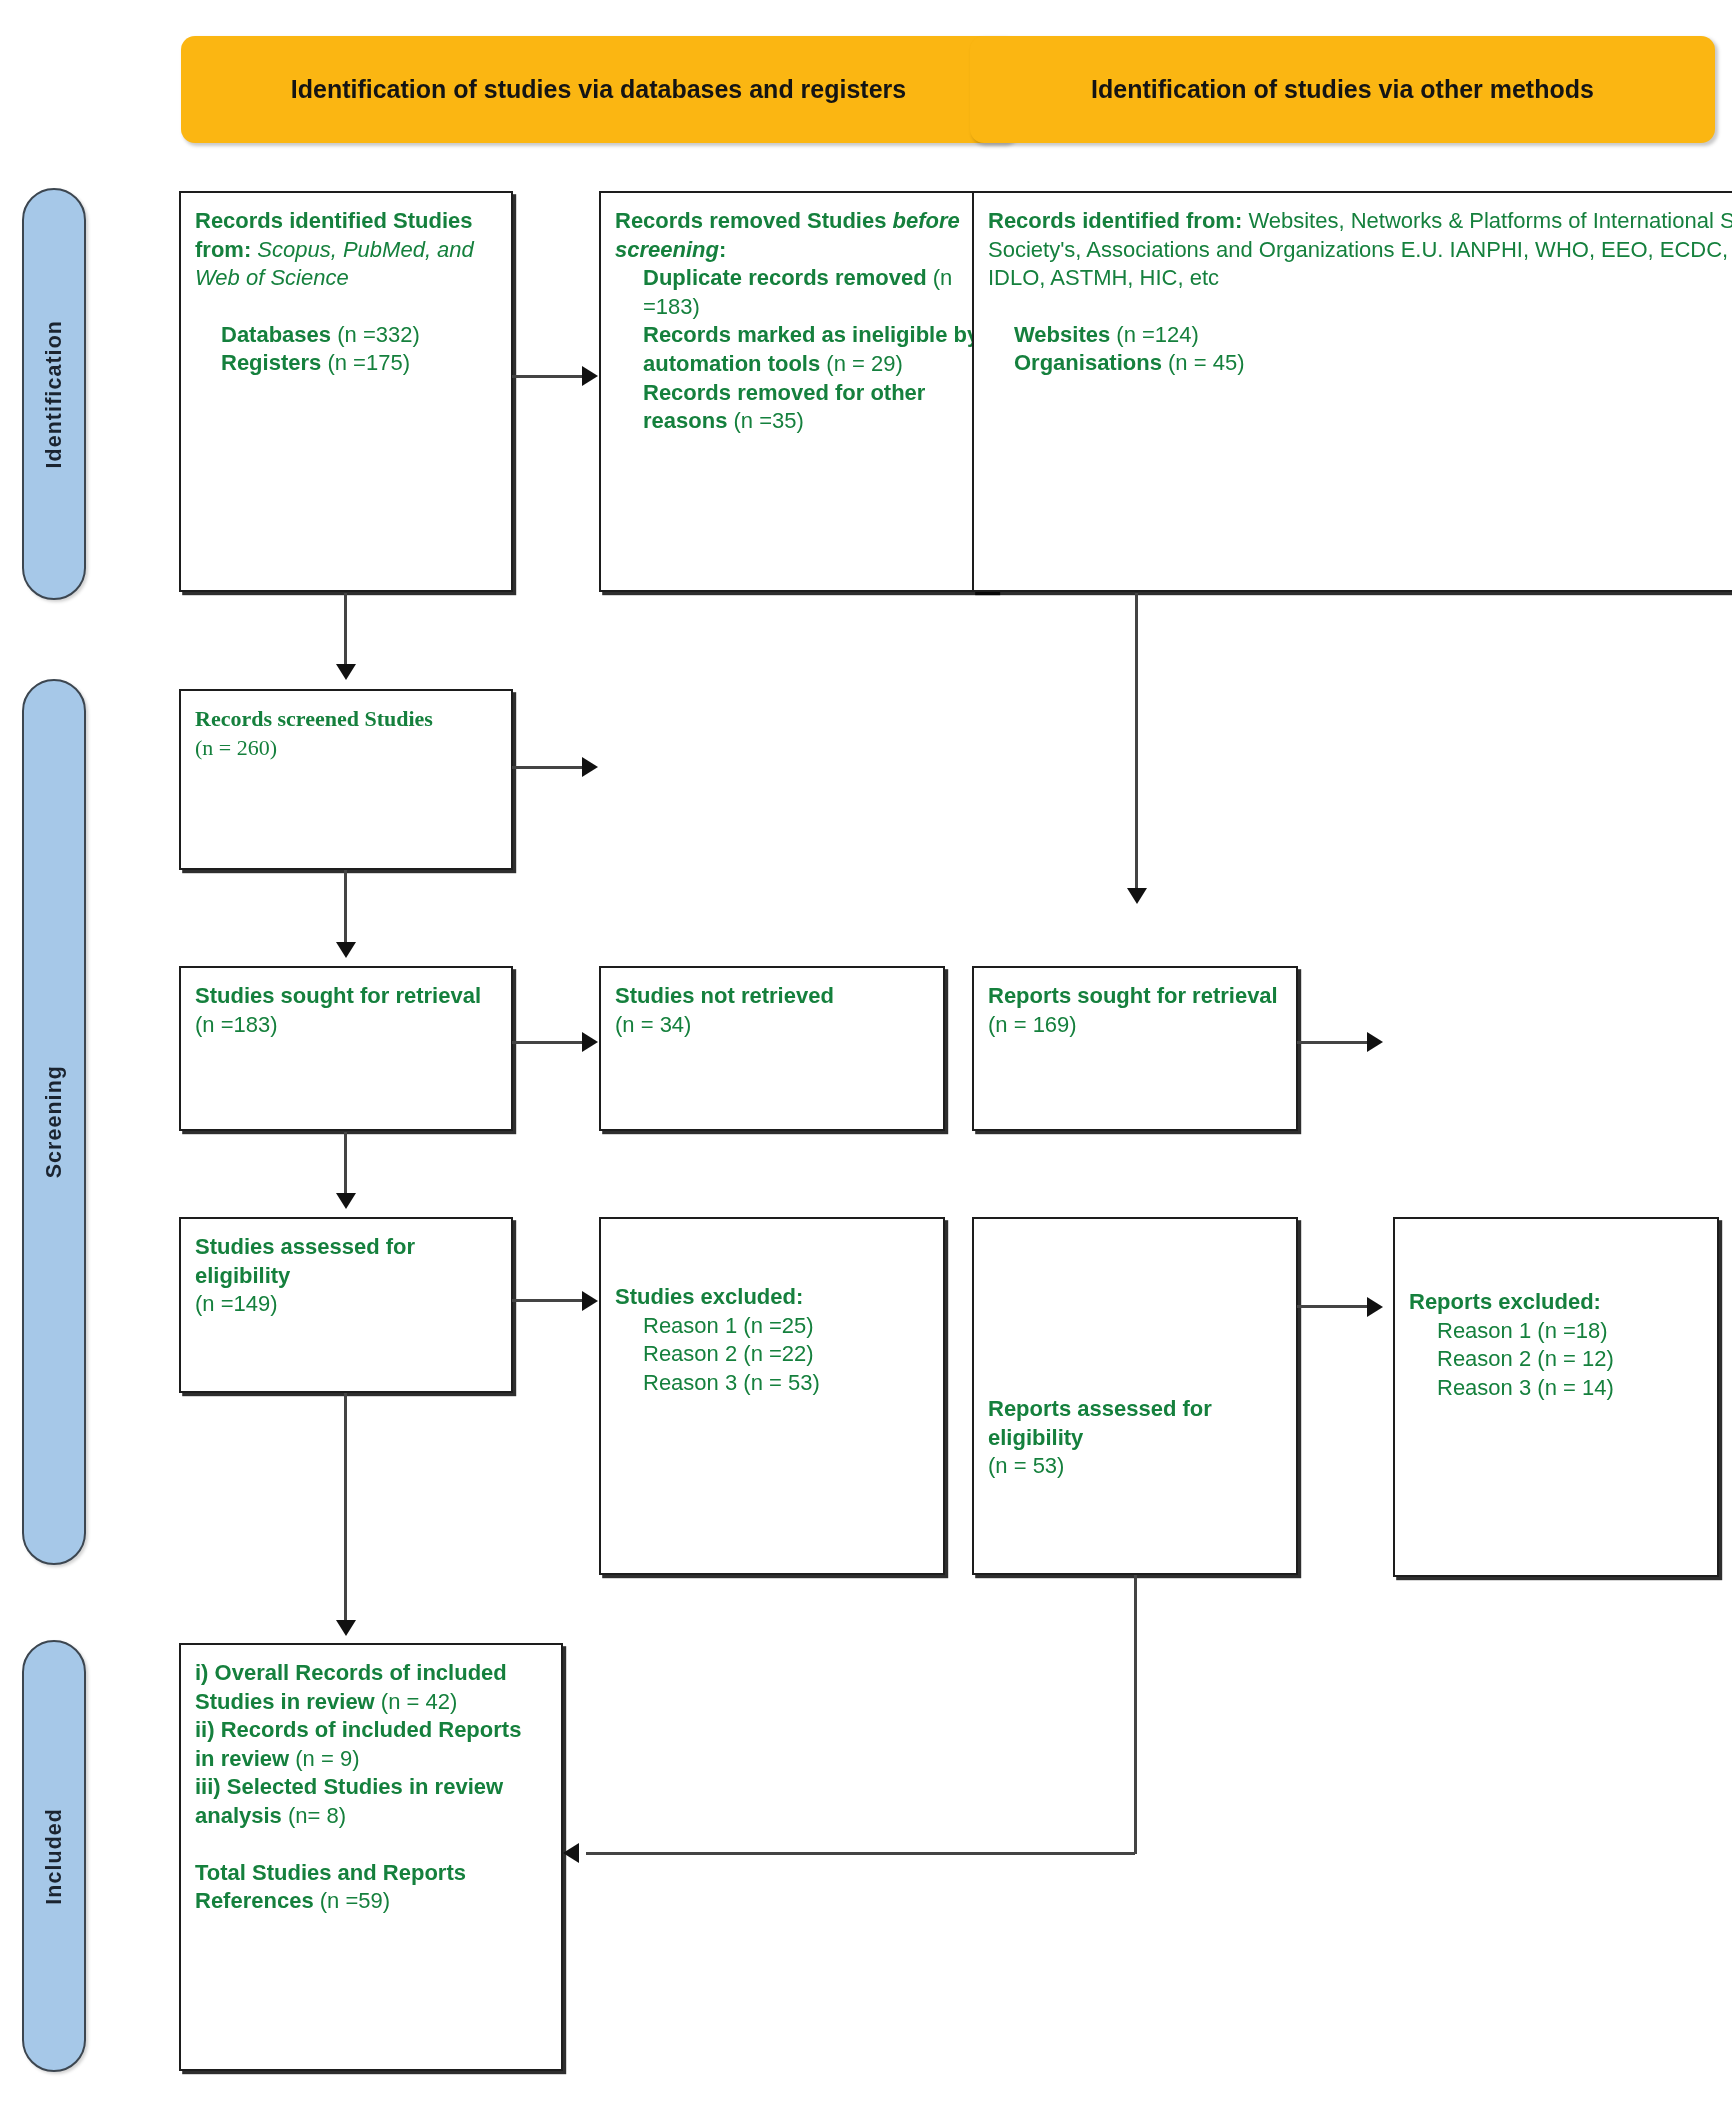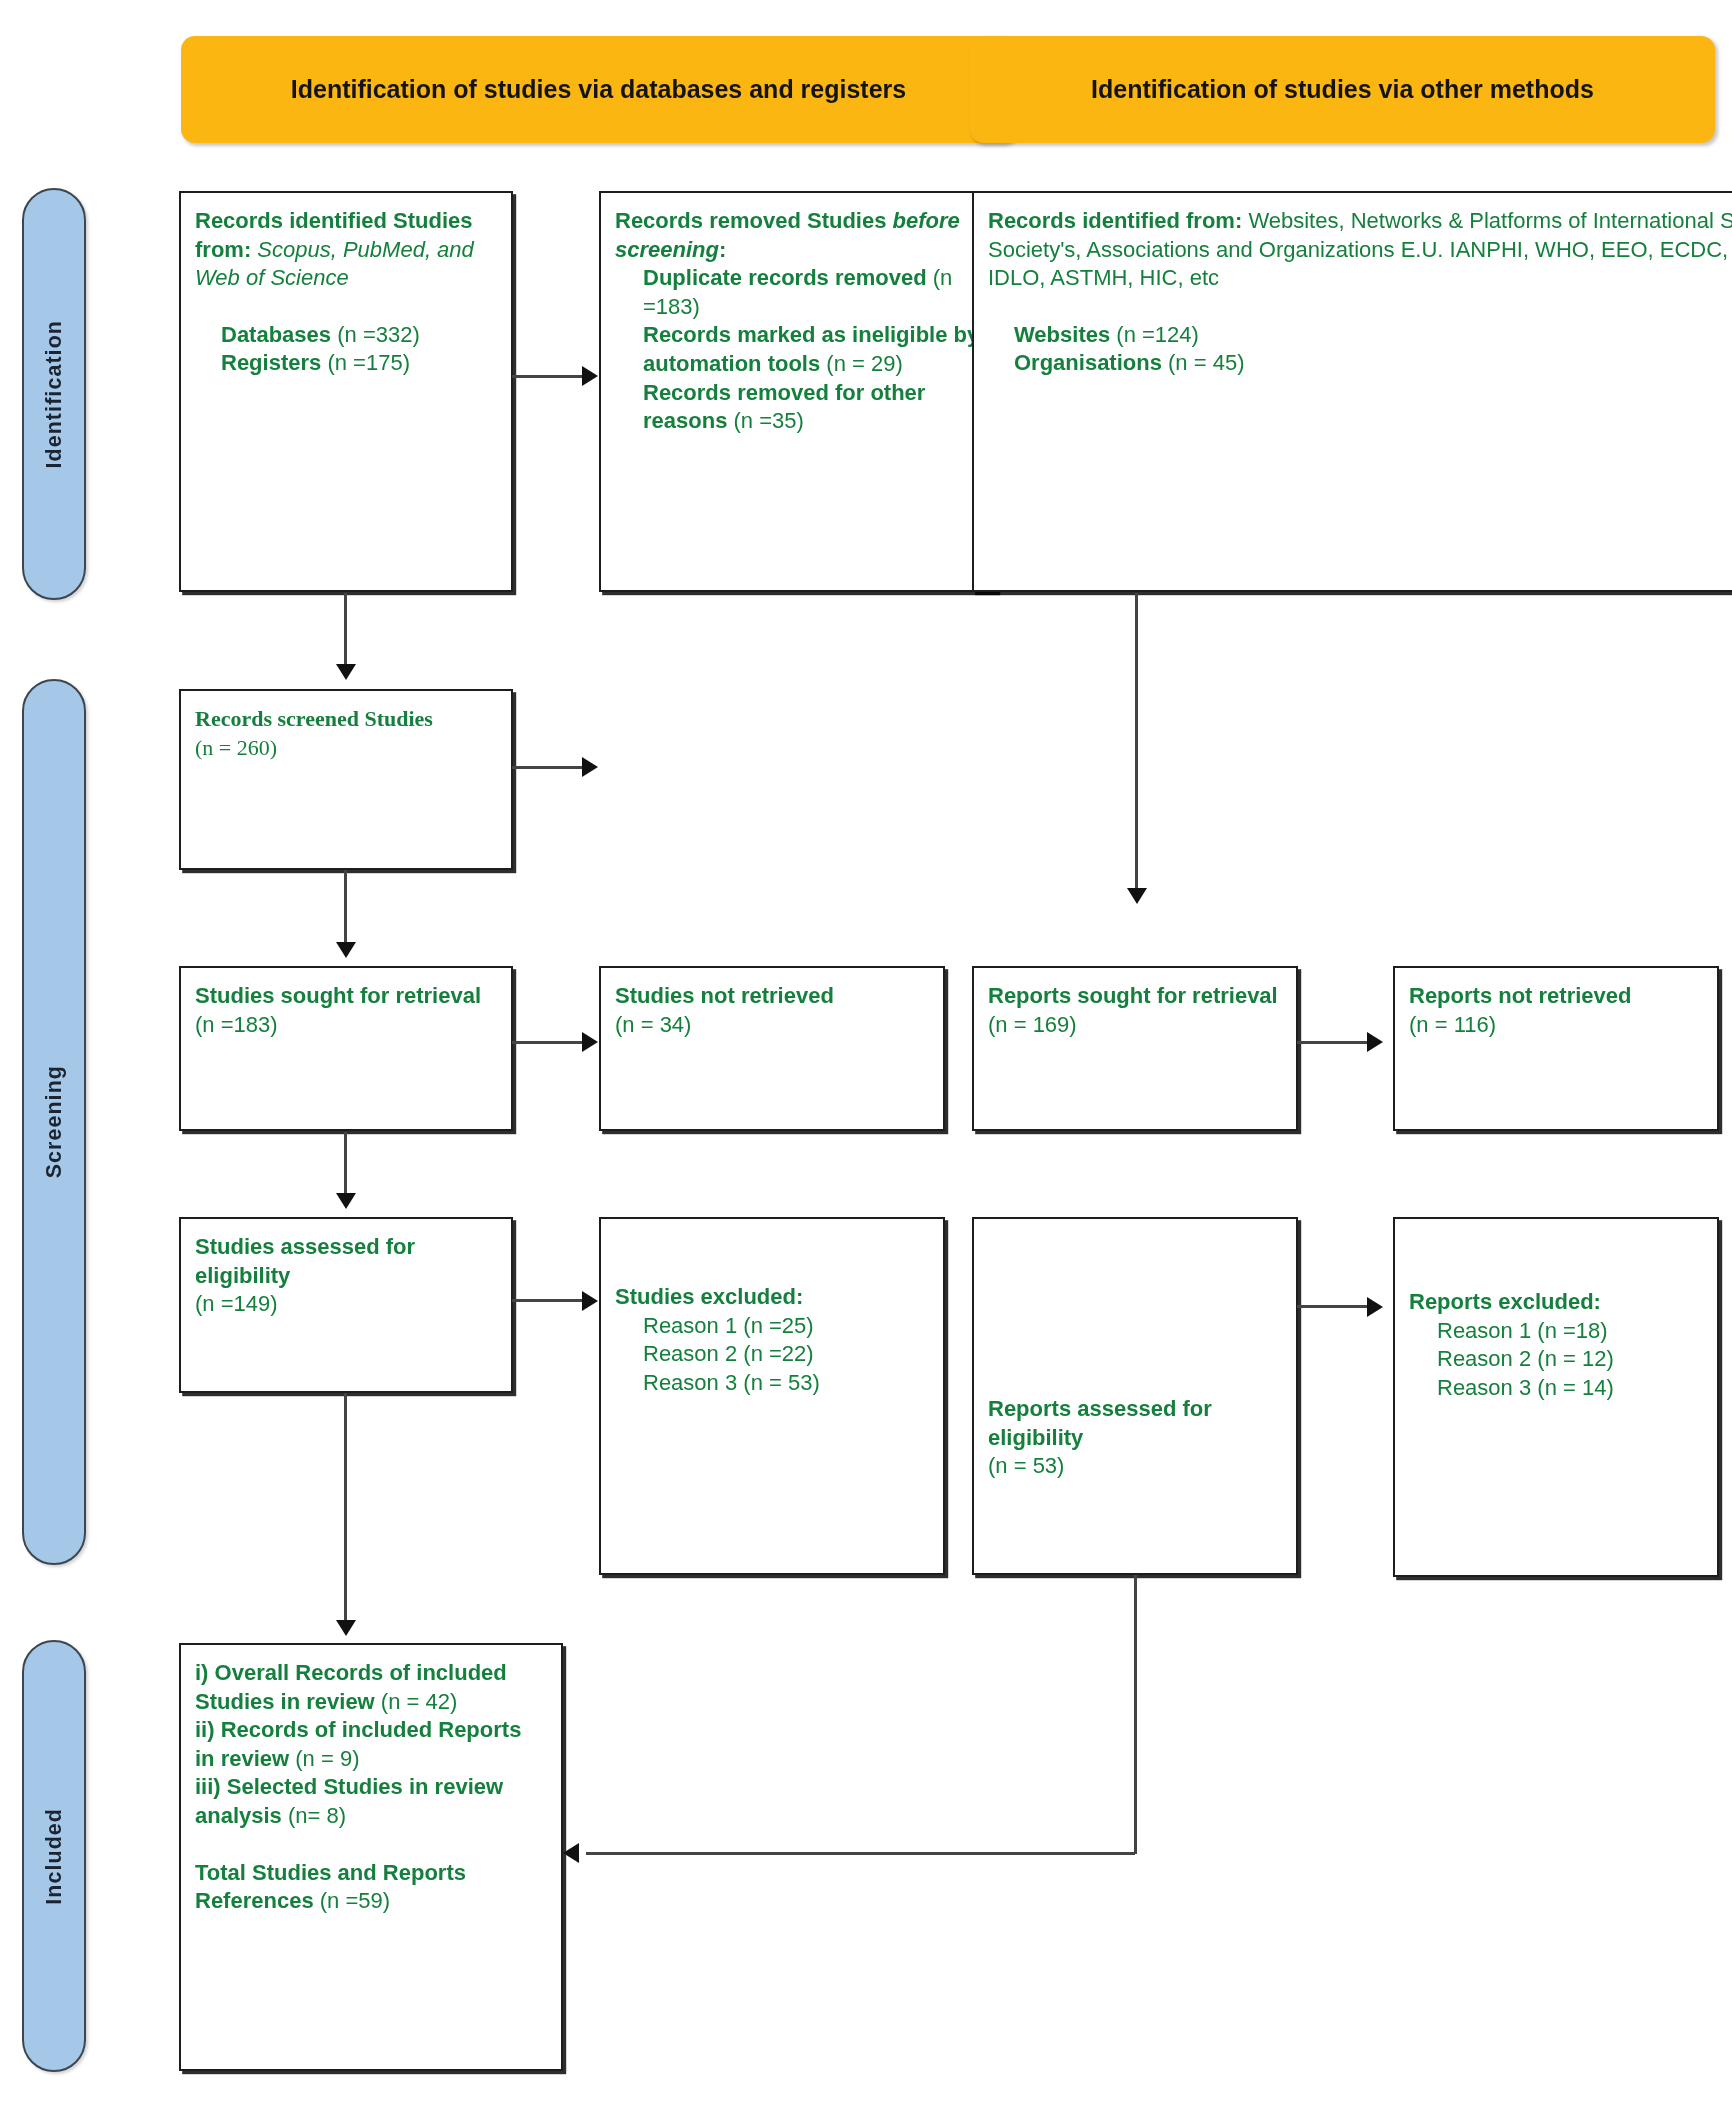--- a/index.html
+++ b/index.html
@@ -205,26 +205,20 @@
   <div class="hline" style="left:512px; top:1041px; width:70px;"></div>
   <div class="arrow-r" style="left:582px; top:1032px;"></div>
 
   <div class="node" style="left:972px; top:966px; width:326px; height:165px;">
     <div class="txt">
       <p><b>Reports sought for retrieval</b></p>
       <p><span>(n = 169)</span></p>
     </div>
   </div>
 
-  <div class="node" style="left:1393px; top:966px; width:326px; height:165px;">
-    <div class="txt">
-      <p><b>Reports not retrieved</b></p>
-      <p><span>(n = 116)</span></p>
-    </div>
-  </div>
 
   <div class="hline" style="left:1297px; top:1041px; width:70px;"></div>
   <div class="arrow-r" style="left:1367px; top:1032px;"></div>
 
   <div class="vline" style="left:344px; top:1132px; height:64px;"></div>
   <div class="arrow-d" style="left:336px; top:1193px;"></div>
 
   <div class="node" style="left:179px; top:1217px; width:334px; height:176px;">
     <div class="txt">
       <p><b>Studies assessed for eligibility</b></p>

